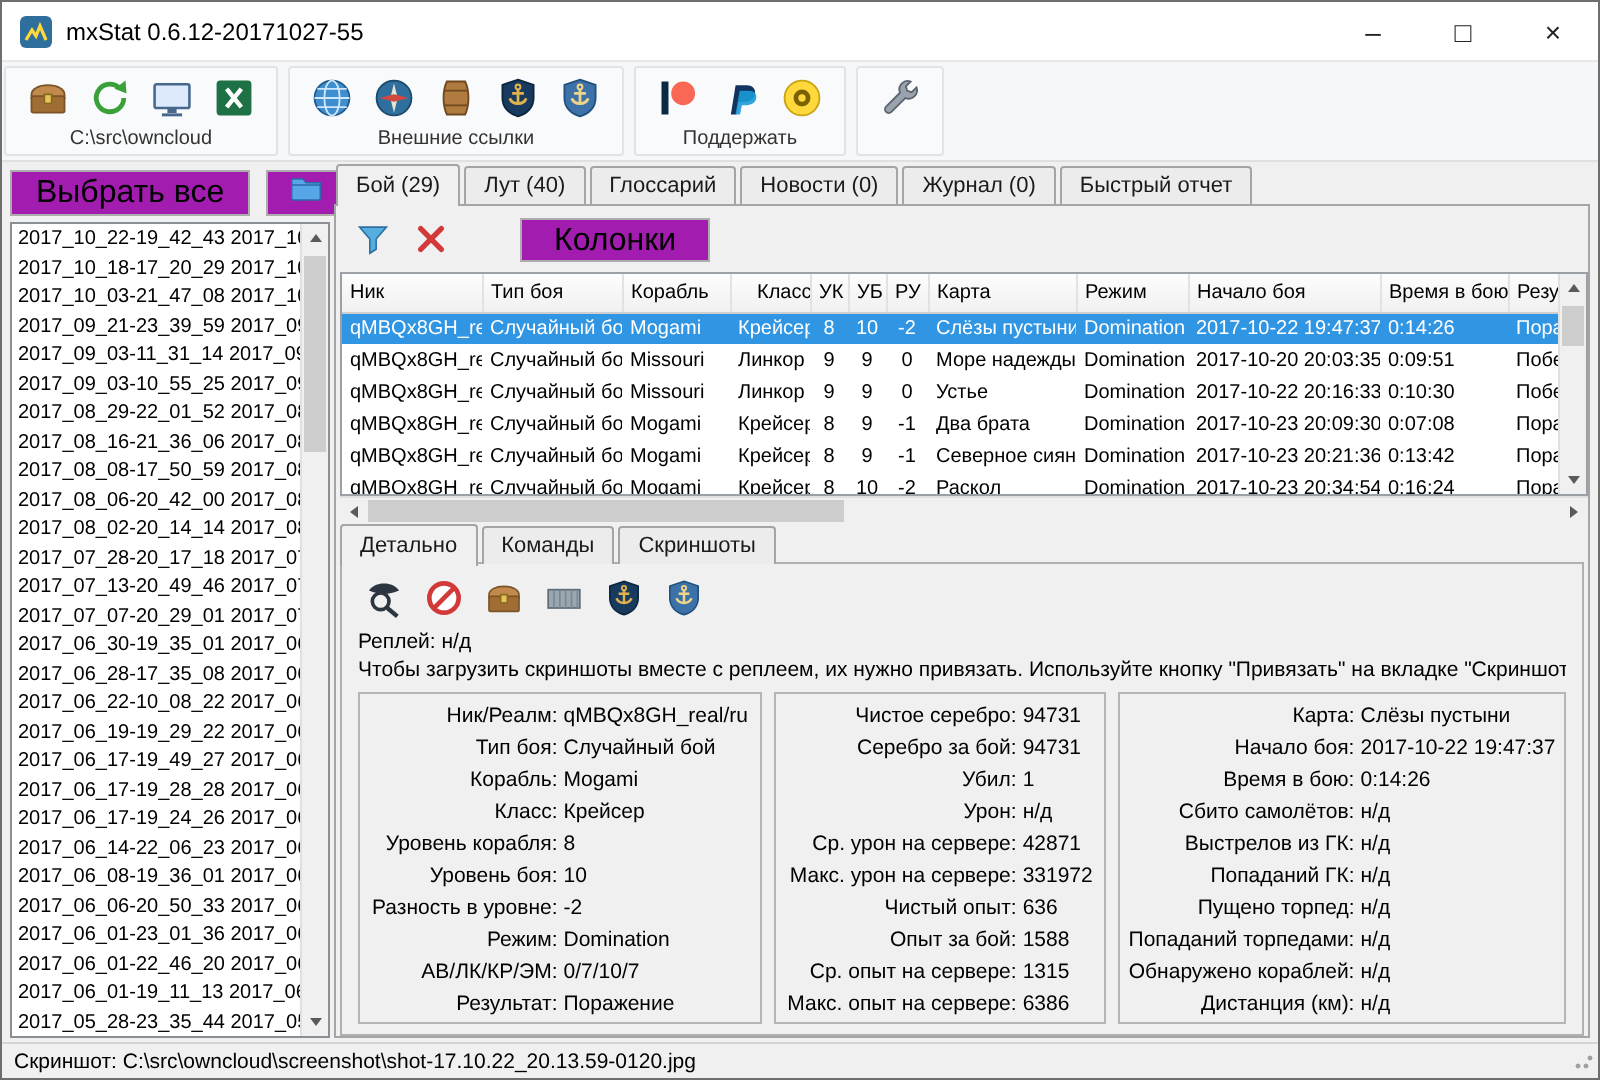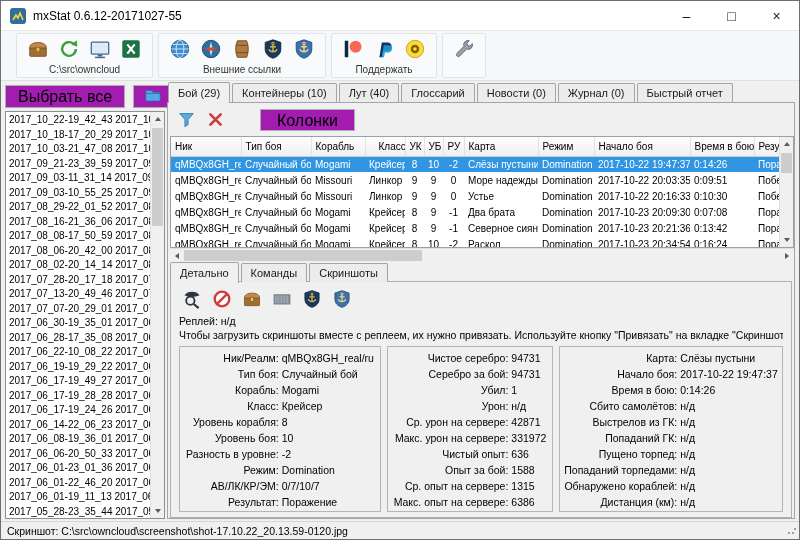--- a/index.html
+++ b/index.html
@@ -9,21 +9,21 @@
 
   
   .titlebar { position:absolute; left:0; top:0; width:100%; height:30px; background:#ffffff; display:flex; align-items:center; border-bottom:1px solid #e8e8e8; }
   .app-ico { width:16px; height:16px; margin-left:9px; display:inline-block; }
   .app-ico svg { width:100%; height:100%; display:block; }
   .title { margin-left:7px; font-size:12px; color:#000; }
   .winbtns { margin-left:auto; display:flex; height:100%; }
   .winbtn { width:45px; height:100%; display:flex; align-items:center; justify-content:center; font-size:14px; color:#222; }
 
   
-  .toolbar { position:absolute; left:0; top:30px; width:100%; height:50px; background:#f6f7f8; border-bottom:1px solid #e0e0e0; display:flex; align-items:stretch; padding:2px 15px; gap:5px; }
+  .toolbar { position:absolute; left:0; top:30px; width:100%; height:50px; background:#f6f7f8; border-bottom:1px solid #e0e0e0; display:flex; align-items:stretch; padding:2px 1px; gap:5px; }
   .tb-group { display:flex; flex-direction:column; align-items:center; padding:1px 7px 0; border:1px solid #e2e3e5; background:#f9fafb; border-radius:2px; }
   .tb-icons { display:flex; gap:3px; }
   .tb-btn { width:28px; height:28px; border:1px solid transparent; background:transparent; padding:2px; cursor:default; }
   .tb-btn svg { width:100%; height:100%; display:block; }
   .tb-label { font-size:10px; color:#333; line-height:13px; white-space:nowrap; }
 
   
   .sidebar-buttons { position:absolute; left:4px; top:84px; display:flex; gap:8px; }
   .btn { font-family:inherit; font-size:16px; background:#a21caf; border:1px solid #adadad; height:23px; padding:2px 12px; color:#000; }
   .folder-btn { width:40px; padding:0; display:flex; align-items:center; justify-content:center; }
@@ -263,21 +263,20 @@
           <div class="sb-thumb" style="top:2px; height:26%;"></div>
         </div>
       <div class="sb-btn">
           <div class="tri-down"></div>
         </div>
     </div>
   </div>
 
   <div class="tabbar main-tabbar">
       <div class="tab active">Бой (29)</div>
-      <div class="tab">Контейнеры (10)</div>
       <div class="tab">Лут (40)</div>
       <div class="tab">Глоссарий</div>
       <div class="tab">Новости (0)</div>
       <div class="tab">Журнал (0)</div>
       <div class="tab">Быстрый отчет</div>
     </div>
 
   <div class="tabpage">
 
     <div class="controls-row">
@@ -333,21 +332,21 @@
               <tr>
                 <td>qMBQx8GH_real</td>
                 <td>Случайный бой</td>
                 <td>Missouri</td>
                 <td>Линкор</td>
                 <td style="text-align: center;">9</td>
                 <td style="text-align: center;">9</td>
                 <td style="text-align: center;">0</td>
                 <td>Море надежды</td>
                 <td>Domination</td>
-                <td>2017-10-22 20:03:35</td>
+                <td>2017-10-20 20:03:35</td>
                 <td>0:09:51</td>
                 <td>Победа!</td>
               </tr>
               <tr>
                 <td>qMBQx8GH_real</td>
                 <td>Случайный бой</td>
                 <td>Missouri</td>
                 <td>Линкор</td>
                 <td style="text-align: center;">9</td>
                 <td style="text-align: center;">9</td>

